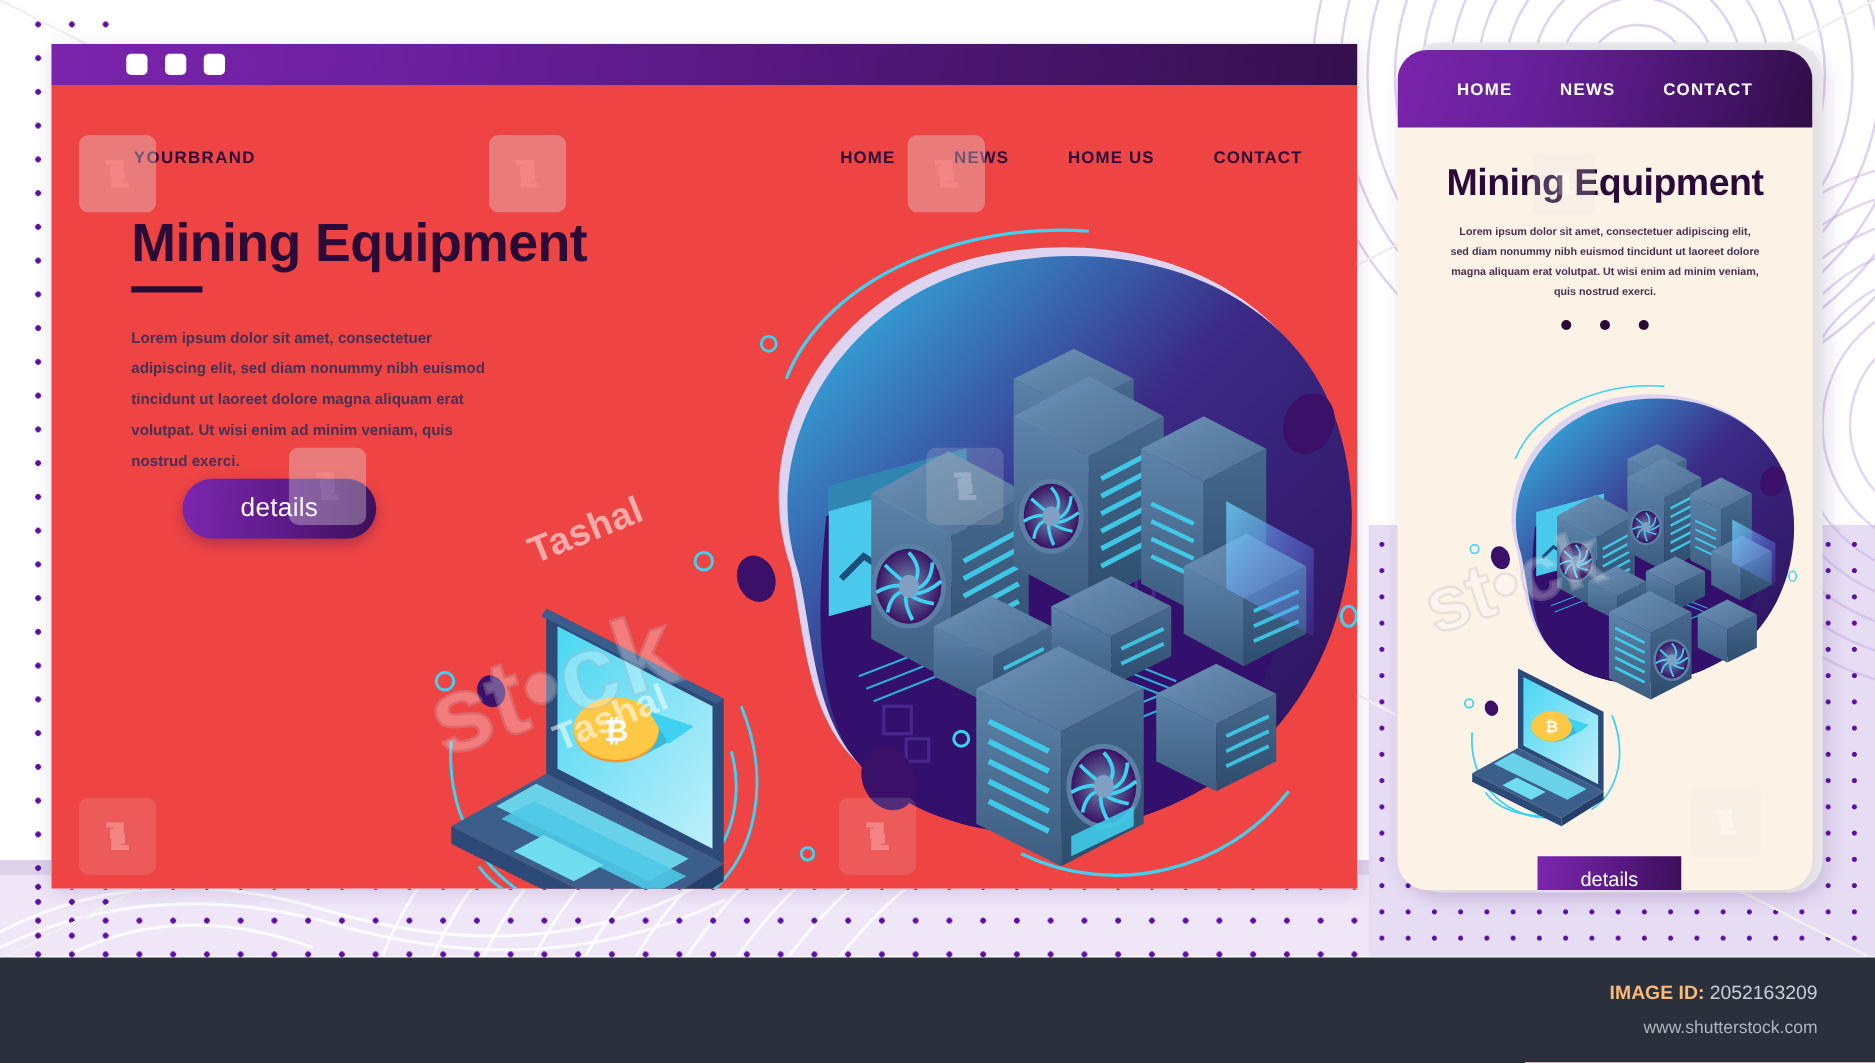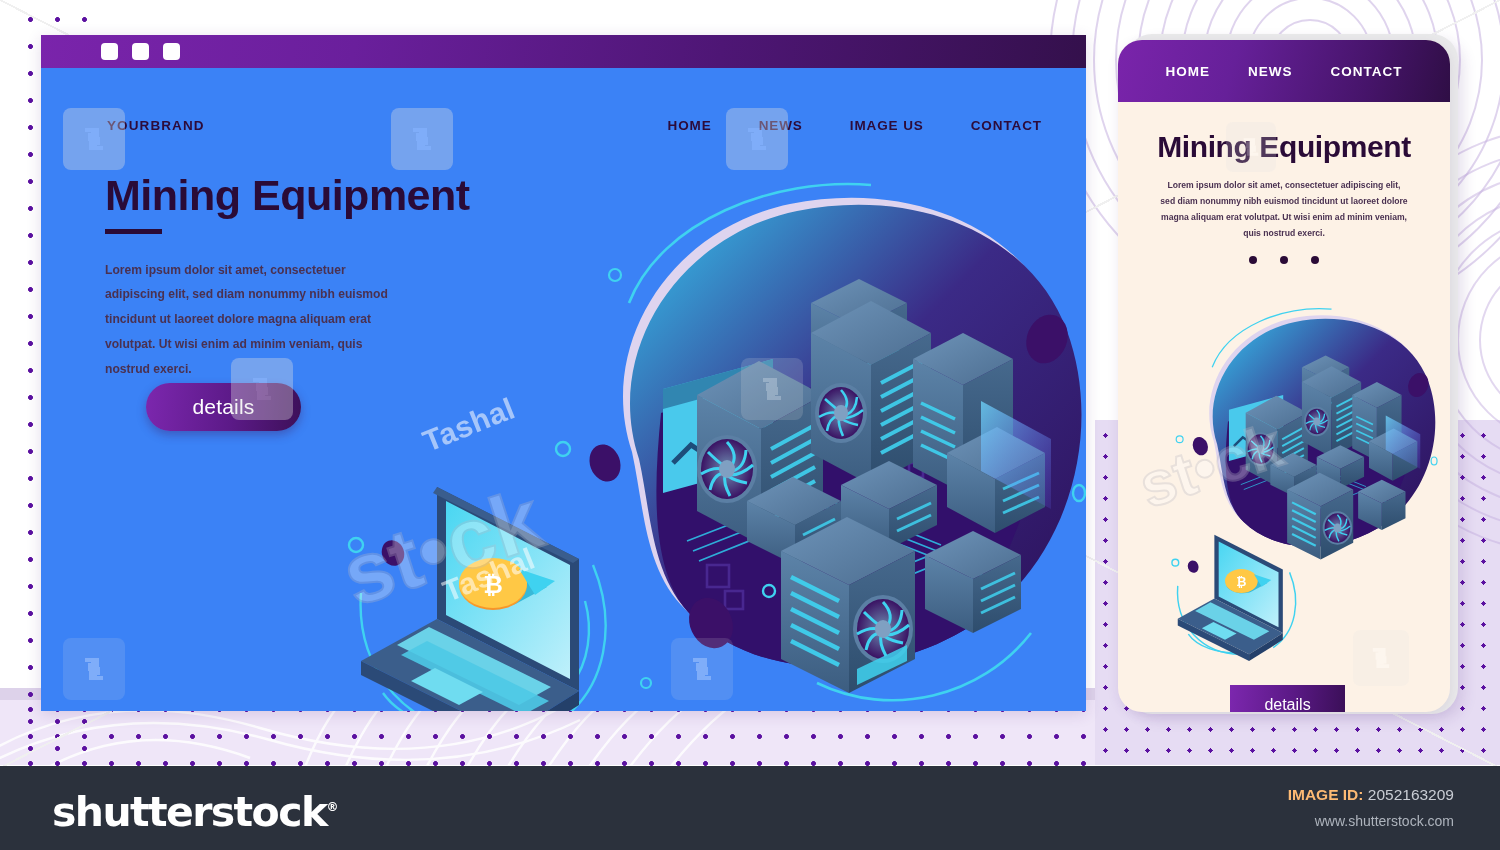--- a/index.html
+++ b/index.html
@@ -57,21 +57,21 @@
     position:absolute; left:41px; top:35px; width:1045px; height:676px;
     background:#ffffff; box-shadow:0 3px 14px rgba(80,40,120,.16);
     overflow:hidden;
   }
   #titlebar {
     height:33px; width:100%;
     background:linear-gradient(100deg,#7a24ab 0%, #6a1f9c 30%, #4e1675 65%, #34104c 100%);
     display:flex; align-items:center; padding-left:60px; gap:14px;
   }
   .tb-dot { width:17px; height:17px; background:#fff; border-radius:4px; }
-  #browser-body { position:relative; width:100%; height:643px; background:#3b82f6; }
+  #browser-body { position:relative; width:100%; height:643px; background:#ef4444; }
 
   
   .brand {
     position:absolute; left:66px; top:50px; font-size:13.5px;
     letter-spacing:1.1px; font-weight:600; color:#2c0b3a;
   }
   .nav-desktop {
     position:absolute; right:44px; top:50px; display:flex; gap:47px;
     font-size:13.5px; letter-spacing:.9px; font-weight:600; color:#2c0b3a;
   }
@@ -281,21 +281,21 @@
       <span class="tb-dot"></span>
     </div>
 
     <div id="browser-body">
 
       <div class="brand">YOURBRAND</div>
 
       <nav class="nav-desktop">
         <span>HOME</span>
         <span>NEWS</span>
-        <span>IMAGE US</span>
+        <span>HOME US</span>
         <span>CONTACT</span>
       </nav>
 
       <div class="headline">
         <h1>Mining Equipment</h1>
         <div class="rule"></div>
         <p>Lorem ipsum dolor sit amet, consectetuer adipiscing elit, sed diam nonummy nibh euismod tincidunt ut laoreet dolore magna aliquam erat volutpat. Ut wisi enim ad minim veniam, quis nostrud exerci.</p>
       </div>
 
       <button class="btn-details-desktop">details</button>
@@ -785,23 +785,20 @@
         </svg>
       <svg class="wm-logo" style="left:235px;top:500px;width:56px;height:56px" viewBox="0 0 62 62">
           <rect width="62" height="62" rx="8" fill="#e2e2e2" opacity=".55"></rect>
           <path d="M22 22h12v5h-7v4h5v5h-5" fill="none" stroke="#fff" stroke-width="4"></path>
           <path d="M40 40H28v-5h7v-4h-5v-5h5" fill="none" stroke="#fff" stroke-width="4"></path>
         </svg>
     </div>
   </div>
 
   <div id="footer">
-    <div id="ss-logo">
-      <span>shutterstock</span><sup>®</sup>
-    </div>
     <div id="img-id">
       <b>IMAGE ID:</b>
       <span>2052163209</span>
     </div>
     <div id="ss-url">www.shutterstock.com</div>
   </div>
 
 </div>
 
 </body></html>

